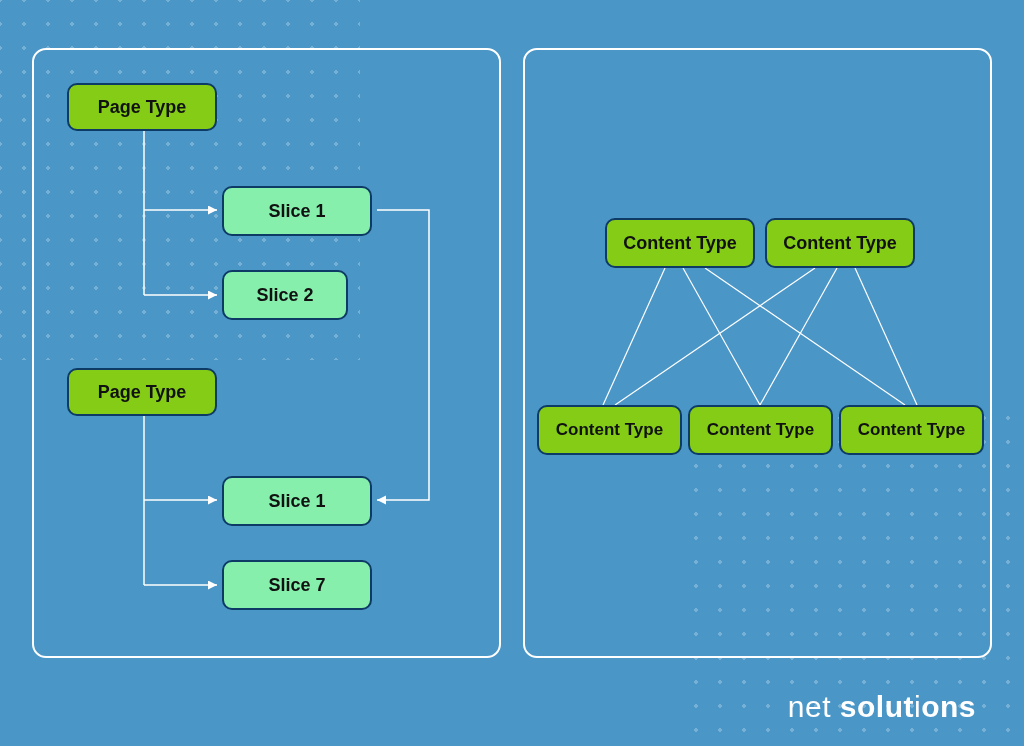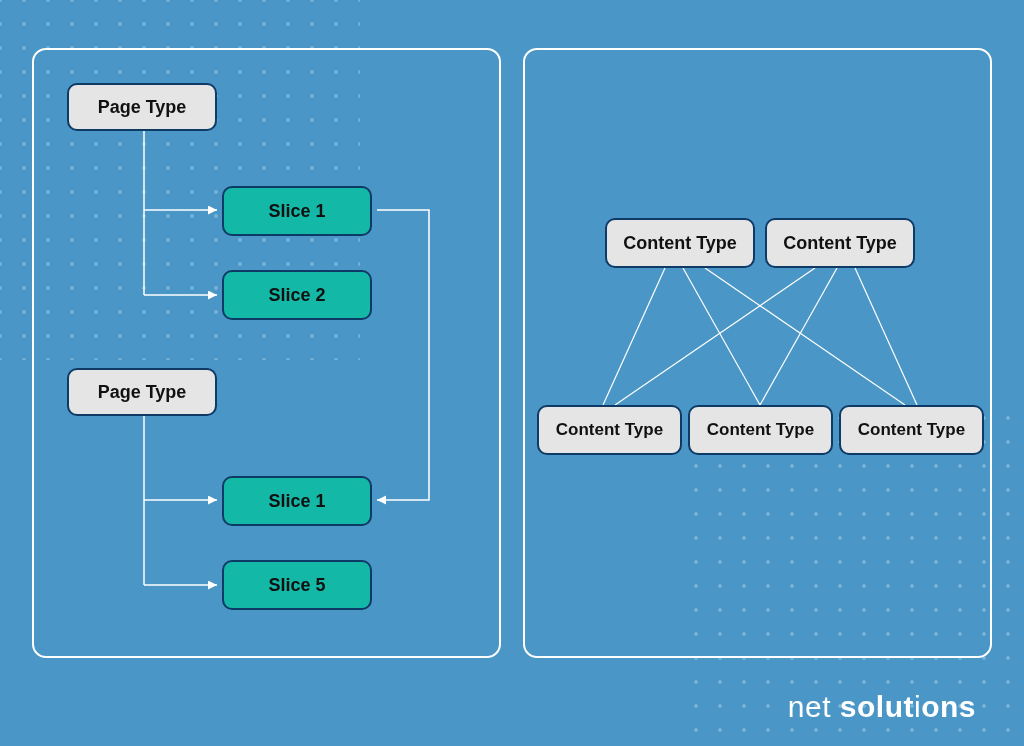--- a/index.html
+++ b/index.html
@@ -38,22 +38,22 @@
     border-radius: 10px;
     display: flex;
     align-items: center;
     justify-content: center;
     font-weight: 600;
     font-size: 18px;
     color: #111;
     padding: 0 10px;
     white-space: nowrap;
   }
-  .white-box { background: #e5e5e5; }
-  .yellow-box { background: #14b8a6; }
+  .white-box { background: #84cc16; }
+  .yellow-box { background: #86efac; }
   .brand {
     position: absolute;
     right: 48px;
     bottom: 22px;
     color: #ffffff;
     font-size: 30px;
     font-weight: 300;
     letter-spacing: 0.5px;
     margin-left: 24px;
   }
@@ -94,27 +94,27 @@
 
       <path d="M 110 535 L 183 535" stroke="#ffffff" stroke-width="1.5" fill="none" marker-end="url(#arr)"></path>
 
       <path d="M 343 160 L 395 160 L 395 450 L 343 450" stroke="#ffffff" stroke-width="1.5" fill="none" marker-end="url(#arr)"></path>
     </svg>
 
     <div class="box white-box" style="left:33px; top:33px; width:150px; height:48px;">Page Type</div>
 
     <div class="box yellow-box" style="left:188px; top:136px; width:150px; height:50px;">Slice 1</div>
 
-    <div class="box yellow-box" style="left:188px; top:220px; width:150px; height:50px;">Slice 2</div>
+    <div class="box yellow-box" style="left:188px; top:220px; width:126px; height:50px;">Slice 2</div>
 
     <div class="box white-box" style="left:33px; top:318px; width:150px; height:48px;">Page Type</div>
 
     <div class="box yellow-box" style="left:188px; top:426px; width:150px; height:50px;">Slice 1</div>
 
-    <div class="box yellow-box" style="left:188px; top:510px; width:150px; height:50px;">Slice 5</div>
+    <div class="box yellow-box" style="left:188px; top:510px; width:150px; height:50px;">Slice 7</div>
   </div>
 
   <div class="panel">
     <svg class="connectors2" width="470" height="610">
       <g stroke="#ffffff" stroke-width="1.2" fill="none">
 
         <line x1="140" y1="218" x2="78" y2="355"></line>
         <line x1="158" y1="218" x2="235" y2="355"></line>
         <line x1="180" y1="218" x2="380" y2="355"></line>
 

